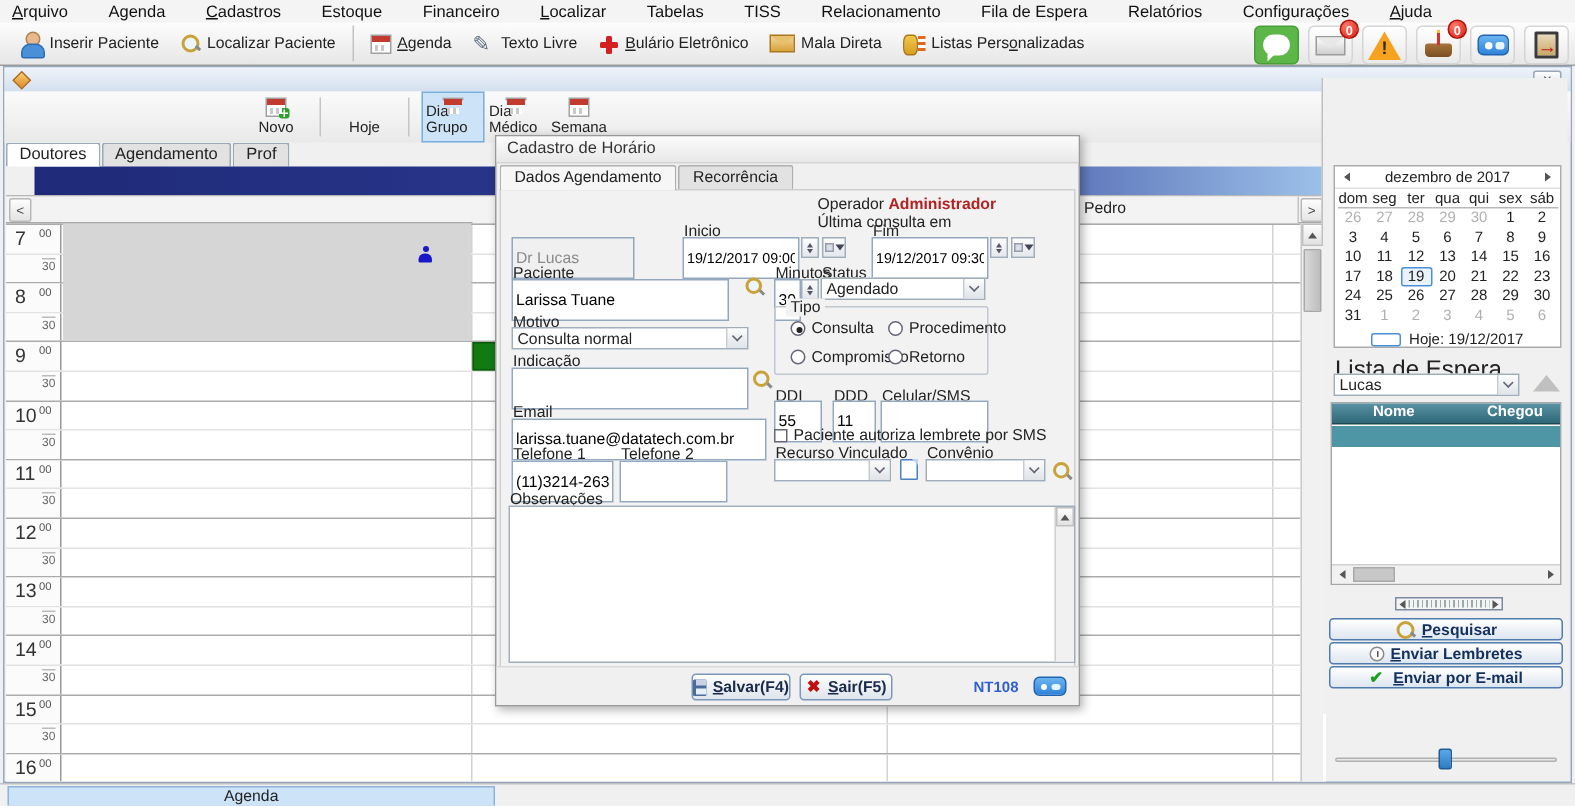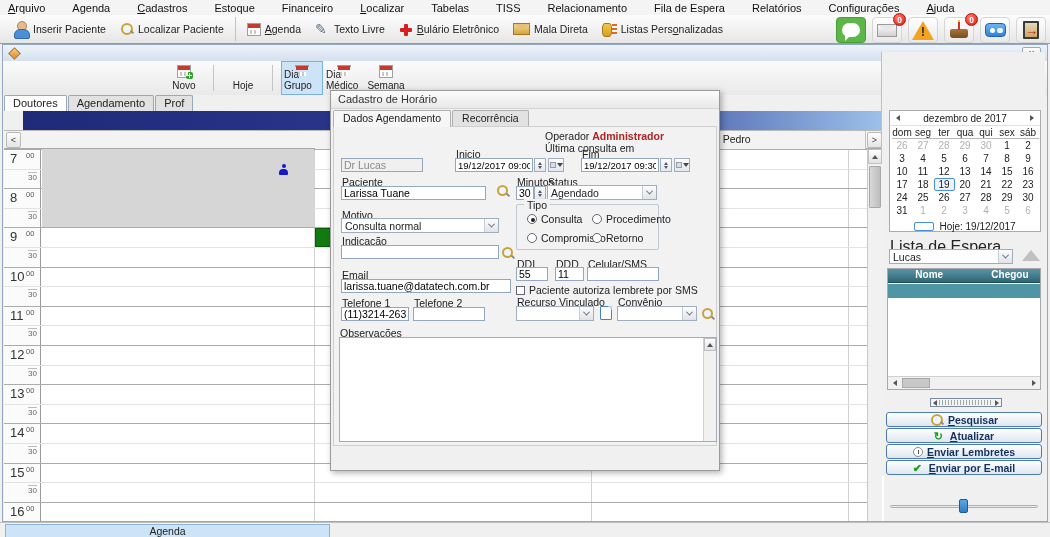--- a/index.html
+++ b/index.html
@@ -159,21 +159,21 @@
   .sb-tab { position:absolute; left:5px; top:1px; width:325px; height:14px; background:#cde3f7; border:1px solid #8fb4d8; text-align:center; font-size:10.5px; line-height:13px; }
 
   
   .dialog { position:absolute; left:330px; top:90px; width:390px; height:381px; background:#f0f0f0; border:1px solid #9a9a9a; box-shadow:2px 2px 6px rgba(0,0,0,.3); z-index:10; }
   .dlg-title { position:absolute; left:0; top:0; width:100%; height:18px; background:linear-gradient(#fcfcfc,#e8e8e8); border-bottom:1px solid #d4d4d4; font-size:11px; color:#333; line-height:17px; padding-left:7px; }
   .dlg-tabs { position:absolute; left:2px; top:19px; height:17px; display:flex; }
   .dlg-tab { padding:1px 9px 0; font-size:10.5px; border:1px solid #b0b0b0; border-bottom:none; background:#e2e2e2; margin-right:1px; border-radius:2px 2px 0 0; }
   .dlg-tab.active { background:#f6f6f6; position:relative; z-index:2; }
   .dlg-body { position:absolute; left:2px; top:35px; width:384px; height:320px; border:1px solid #cfcfcf; background:#f2f2f2; }
   .lbl { position:absolute; font-size:10.5px; color:#222; white-space:nowrap; }
-  .fld { position:absolute; border:1px solid #93a8bf; background:#fff; font-family:"Liberation Sans",sans-serif; font-size:10.5px; padding:0 2px; height:14px; }
+  .fld { position:absolute; border:1px solid #93a8bf; background:#fff; font-family:"Liberation Sans",sans-serif; font-size:10.5px; padding:0 2px; height:28px; }
   .fld:disabled,.fld.disabled { background:#f0f0f0; color:#8a8a8a; }
   .spin { position:absolute; width:12px; height:14px; border:1px solid #a0aebc; background:linear-gradient(#fcfcfc,#e4e8ec); display:flex; flex-direction:column; align-items:center; justify-content:center; gap:1px; }
   .spin i { display:block; width:0; height:0; border-left:2.5px solid transparent; border-right:2.5px solid transparent; }
   .spin i.u { border-bottom:3px solid #556; } .spin i.d { border-top:3px solid #556; }
   .datedrop { position:absolute; width:16px; height:14px; border:1px solid #a0aebc; background:linear-gradient(#fcfcfc,#e4e8ec); display:flex; align-items:center; justify-content:center; gap:1px; }
   .datedrop b { width:6px; height:6px; background:#d8dee6; border:1px solid #99a; }
   .datedrop i { width:0; height:0; border-left:3px solid transparent; border-right:3px solid transparent; border-top:4px solid #445; }
   .mag { position:absolute; width:13px; height:13px; }
   .mag::before { content:""; position:absolute; left:0px; top:0px; width:7px; height:7px; border:2px solid #caa23a; border-radius:50%; background:#eef4fb; }
   .mag::after { content:""; position:absolute; left:9px; top:9px; width:4px; height:2px; background:#8a8a8a; transform:rotate(45deg); }
@@ -602,24 +602,20 @@
         <span class="mini-track"></span>
         <i class="arr-right"></i>
     </div>
 
     <div class="side-buttons" id="side-buttons">
         <div class="side-btn">
           <span class="ic ic-search-icon"></span>
           <span><u>P</u>esquisar</span>
         </div>
         <div class="side-btn">
-          <span class="ic ic-refresh-icon"></span>
-          <span><u>A</u>tualizar</span>
-        </div>
-        <div class="side-btn">
           <span class="ic ic-reminder-icon"></span>
           <span><u>E</u>nviar Lembretes</span>
         </div>
         <div class="side-btn">
           <span class="ic ic-check-icon"></span>
           <span><u>E</u>nviar por E-mail</span>
         </div>
       </div>
 
     <div class="slider">
@@ -764,15 +760,29 @@
       <div class="lbl" style="left:6px;top:200px;">Observações</div>
       <div class="dlg-textarea" style="top:210px;height:105px;">
         <div class="ta-scroll">
           <div class="g-vs-btn">
               <i class="arr-up"></i>
             </div>
         </div>
       </div>
     </div>
 
+    <div class="dlg-footer">
+      <div id="dlg-buttons">
+          <button class="dlg-btn" style="left: 130px; width: 66px;">
+            <span class="ic ic-save-icon"></span>
+            <span><u>S</u>alvar(F4)</span>
+          </button>
+          <button class="dlg-btn" style="left: 202px; width: 62px;">
+            <span class="ic ic-x-icon"></span>
+            <span><u>S</u>air(F5)</span>
+          </button>
+        </div>
+      <span class="nt-code" style="position:absolute;right:36px;top:7px;">NT108</span>
+      <span class="ic ic-nt-icon" style="position:absolute;right:8px;top:6px;"></span>
+    </div>
   </div>
 
 </div>
 
 </body></html>

